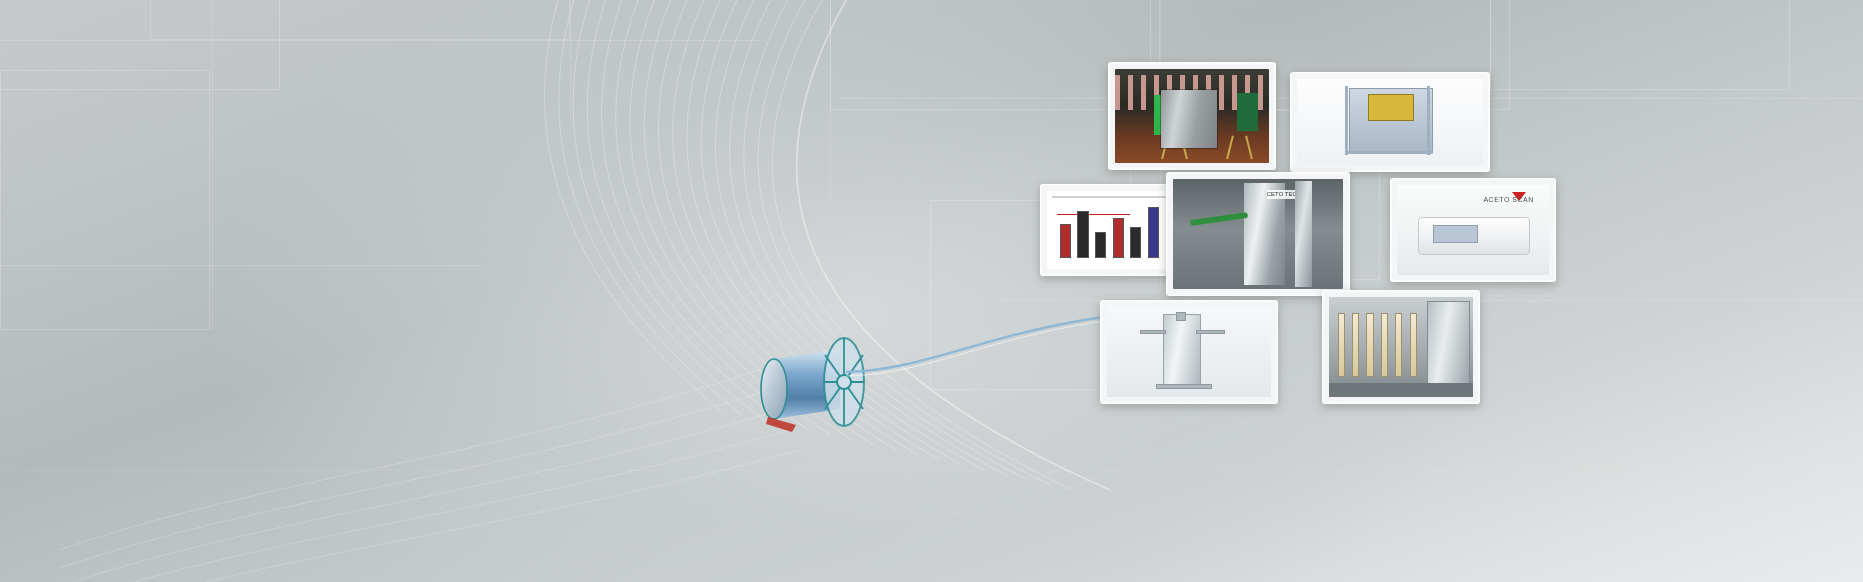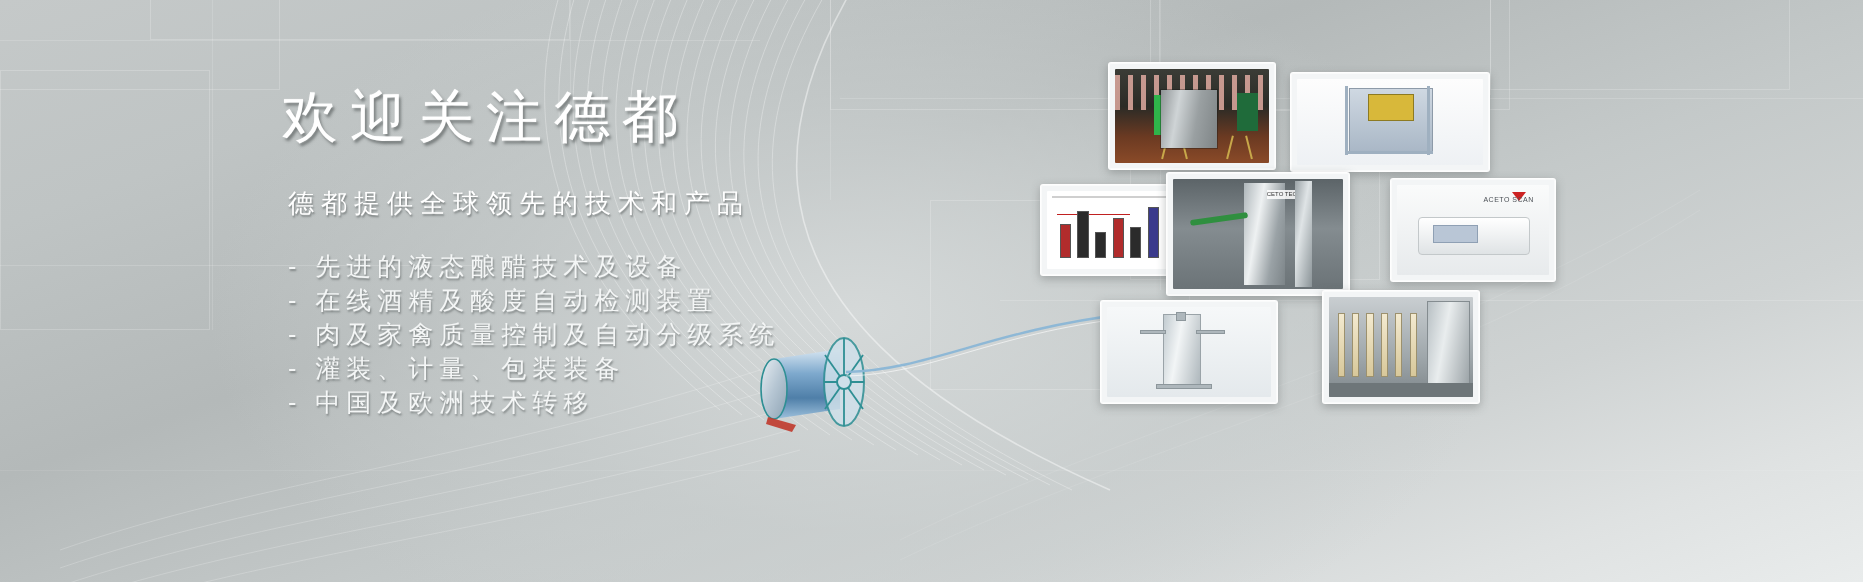--- a/index.html
+++ b/index.html
@@ -193,31 +193,20 @@
     </g>
   </svg>
 
   <svg class="swirl3" viewBox="0 0 800 520" preserveAspectRatio="none">
     <g fill="none" stroke="#ffffff" stroke-width="1" opacity="0.30">
       <path d="M0 480 C 240 360, 520 300, 800 130"></path>
       <path d="M0 500 C 250 380, 530 320, 800 150"></path>
     </g>
   </svg>
 
-  <div class="copy">
-    <h1 class="title">欢迎关注德都</h1>
-    <div class="subtitle">德都提供全球领先的技术和产品</div>
-    <ul class="bullets">
-      <li>- 先进的液态酿醋技术及设备</li>
-      <li>- 在线酒精及酸度自动检测装置</li>
-      <li>- 肉及家禽质量控制及自动分级系统</li>
-      <li>- 灌装、计量、包装装备</li>
-      <li>- 中国及欧洲技术转移</li>
-    </ul>
-  </div>
 
   <svg class="spool" viewBox="0 0 130 110">
     <defs>
       <linearGradient id="drum" x1="0" y1="0" x2="0" y2="1">
         <stop offset="0%" stop-color="#d8e6f2"></stop>
         <stop offset="35%" stop-color="#7ea9cd"></stop>
         <stop offset="70%" stop-color="#4f7fa8"></stop>
         <stop offset="100%" stop-color="#9dc0dc"></stop>
       </linearGradient>
       <linearGradient id="flange" x1="0" y1="0" x2="1" y2="1">

